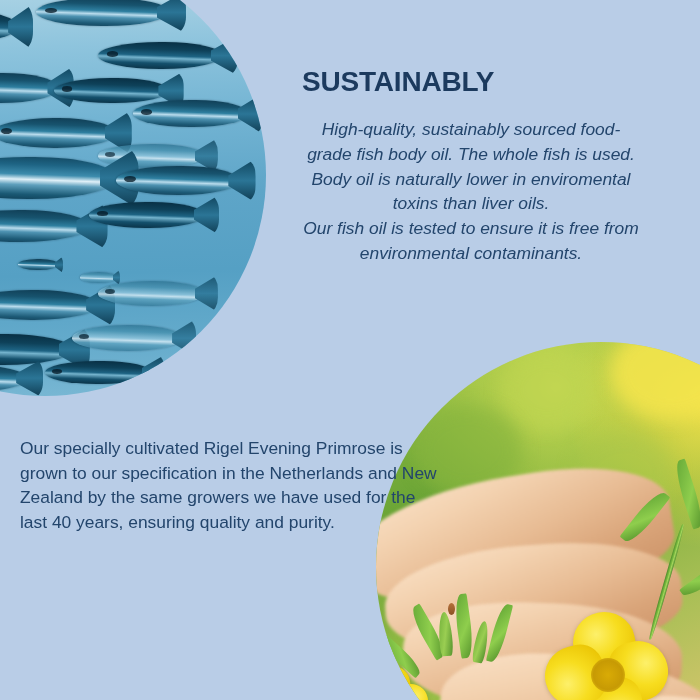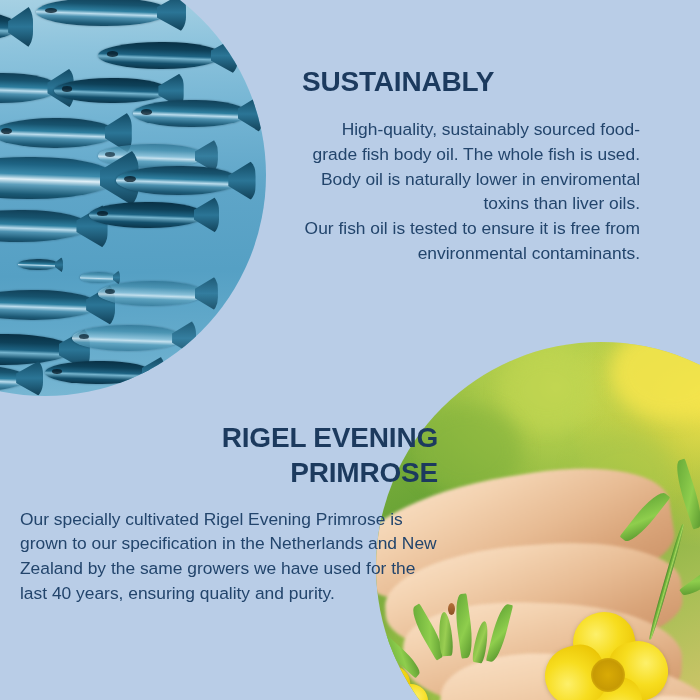--- a/index.html
+++ b/index.html
@@ -183,21 +183,21 @@
   #fish-text-block .headline { text-align: left; }
   #primrose-text-block .headline { text-align: right; }
 
   .body-para {
     margin: 0;
     color: #23456c;
     font-family: "Liberation Sans", sans-serif;
     font-size: 17.4px;
     line-height: 1.42;
   }
-  #fish-text-block .body-para { text-align: right; }
+  #fish-text-block .body-para { text-align: center; font-style: italic; }
   #primrose-text-block .body-para { text-align: left; }
 
   #fish-text-block .para-1 { margin-top: 18px; }
   #fish-text-block .para-2 { }
   #primrose-text-block .para-1 { margin-top: 16px; }
 </style>
 </head>
 <body>
 
 <div id="poster">
@@ -288,17 +288,16 @@
     </div>
   </div>
 
   <div id="fish-text-block">
     <h2 class="headline"><span>SUSTAINABLY</span><br></h2>
     <p class="body-para para-1">High-quality, sustainably sourced food-grade fish body oil. The whole fish is used. Body oil is naturally lower in enviromental toxins than liver oils.</p>
     <p class="body-para para-2">Our fish oil is tested to ensure it is free from environmental contaminants.</p>
   </div>
 
   <div id="primrose-text-block">
-    <h2 class="headline"><span>RIGEL EVENING</span><br><span>PRIMROSE</span></h2>
     <p class="body-para para-1">Our specially cultivated Rigel Evening Primrose is grown to our specification in the Netherlands and New Zealand by the same growers we have used for the last 40 years, ensuring quality and purity.</p>
   </div>
 
 </div>
 
 </body></html>

